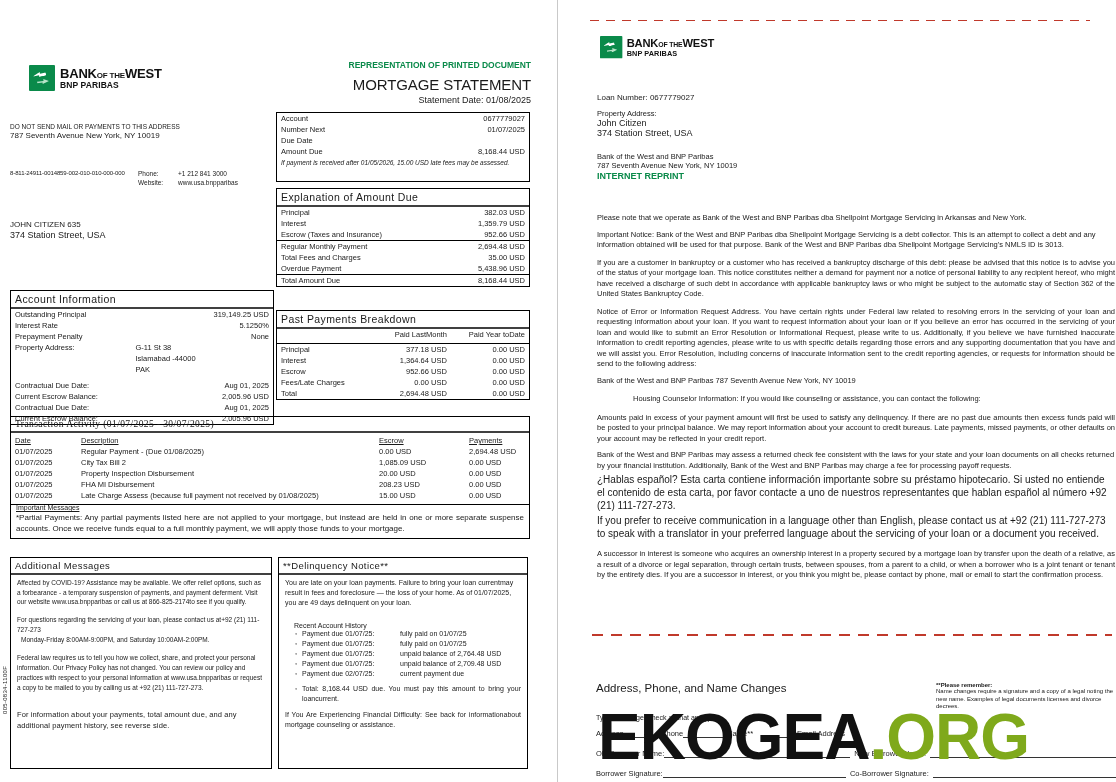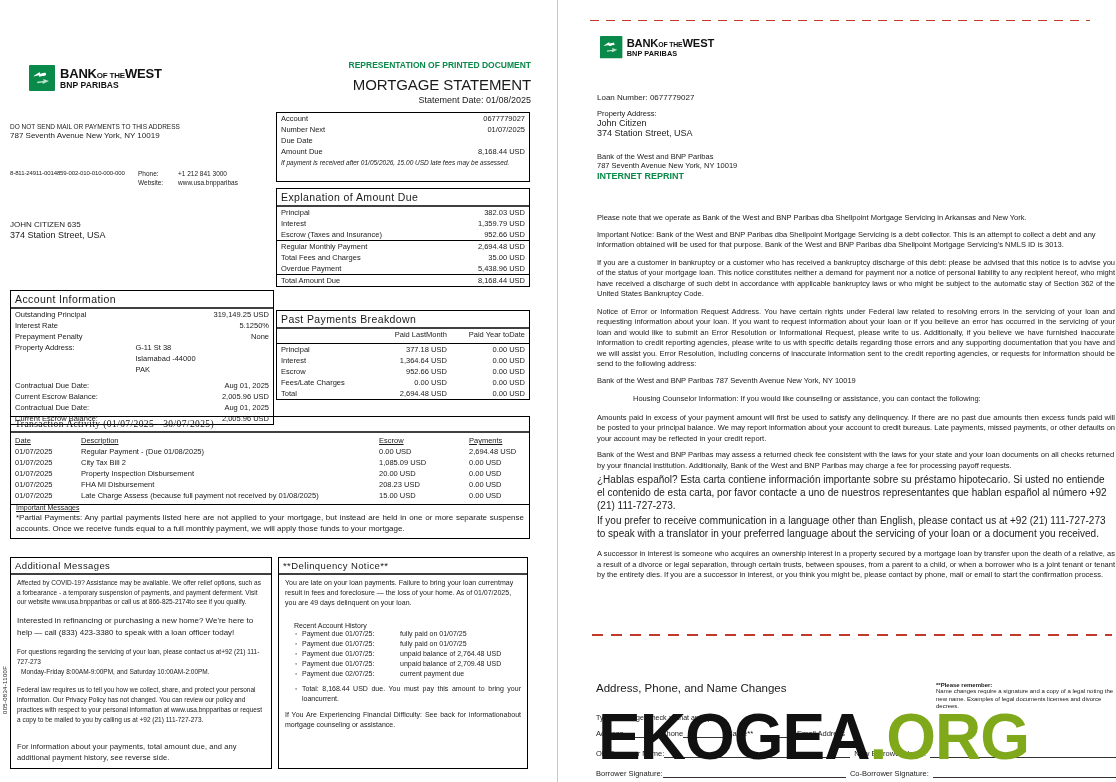--- a/index.html
+++ b/index.html
@@ -304,21 +304,20 @@
     <div style="padding:2px 5px 4px 5px;">
       <div class="t7 u">Important Messages</div>
       <div class="t8 just" style="line-height:11px;margin-top:1px;">*Partial Payments: Any partial payments listed here are not applied to your mortgage, but instead are held in one or more separate suspense accounts. Once we receive funds equal to a full monthly payment, we will apply those funds to your mortgage.</div>
     </div>
   </div>
 
   <div class="box" style="position:absolute;left:10px;top:533px;width:262px;height:212px;box-sizing:border-box;">
     <div class="bhead" style="font-size:9.5px;">Additional Messages</div>
     <div style="padding:3px 6px;">
       <div class="t65" style="line-height:9.5px;">Affected by COVID-19? Assistance may be available. We offer relief options, such as a forbearance - a temporary suspension of payments, and payment deferment. Visit our website  www.usa.bnpparibas or call us at 866-825-2174to see if you qualify.</div>
-      <div class="t8" style="line-height:12px;margin-top:8px;">Interested in refinancing or purchasing a new home? We're here to help — call (833) 423-3380 to speak with a loan officer today!</div>
       <div class="t65" style="line-height:10px;margin-top:8px;">For questions regarding the servicing of your loan, please contact us at+92 (21) 111-727-273</div>
       <div class="t65" style="line-height:10px;padding-left:4px;">Monday-Friday 8:00AM-9:00PM, and Saturday 10:00AM-2:00PM.</div>
       <div class="t65" style="line-height:10px;margin-top:8px;">Federal law requires us to tell you how we collect, share, and protect your personal information. Our Privacy Policy has not changed. You can review our policy and practices with respect to your personal information at www.usa.bnpparibas or request a copy to be mailed to you by calling us at +92 (21) 111-727-273.</div>
       <div class="t75" style="line-height:11px;margin-top:16px;letter-spacing:.1px;">For information about your payments, total amount due, and any additional payment history, see reverse side.</div>
     </div>
   </div>
 
   <div class="box" style="position:absolute;left:278px;top:533px;width:250px;height:212px;box-sizing:border-box;">
     <div class="bhead" style="font-size:9.5px;">**Delinquency Notice**</div>
     <div style="padding:3px 6px;">

